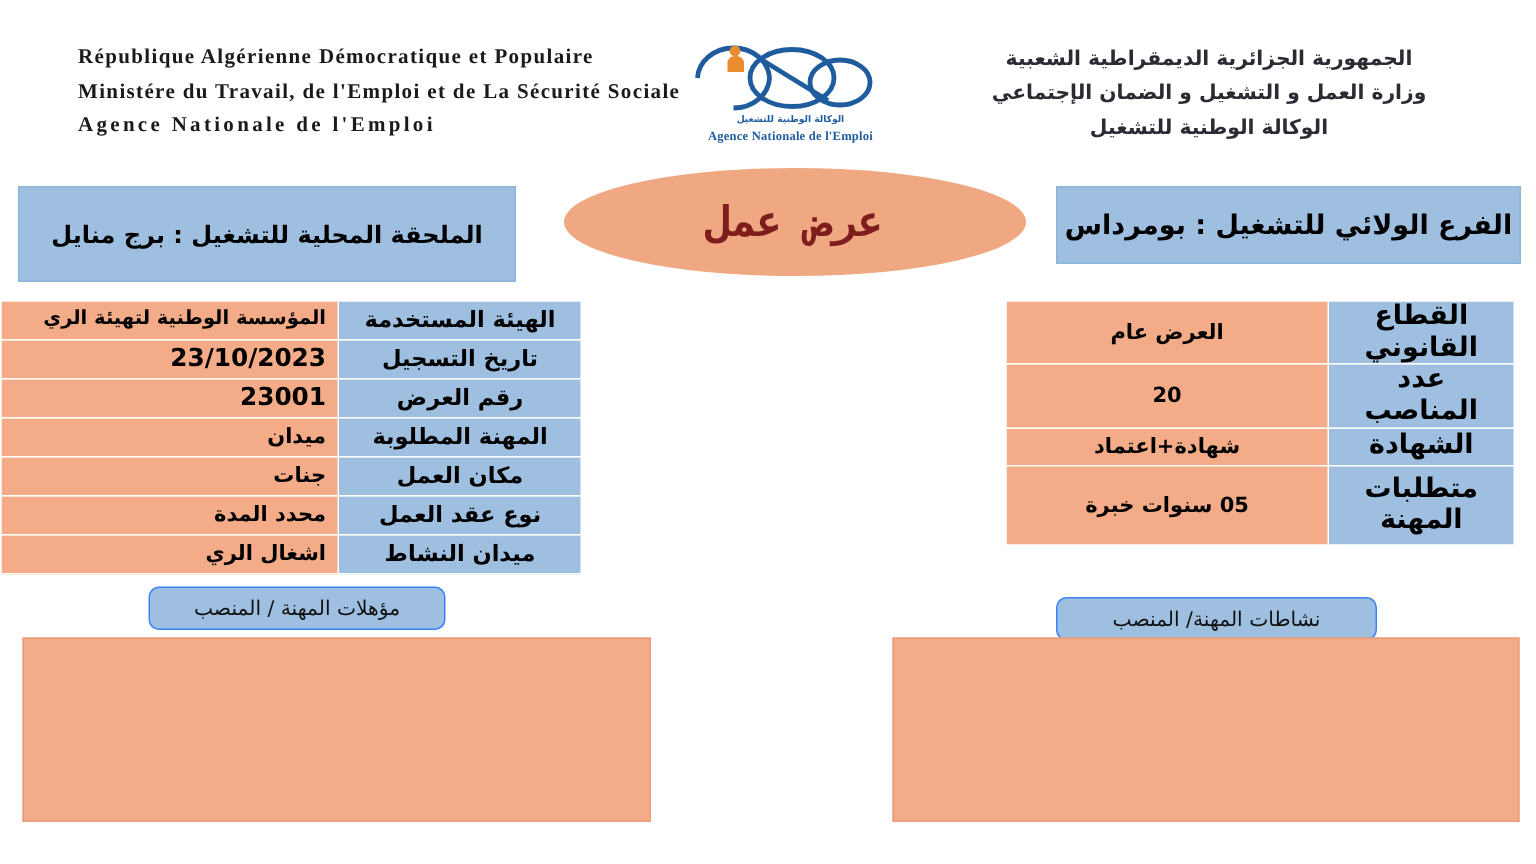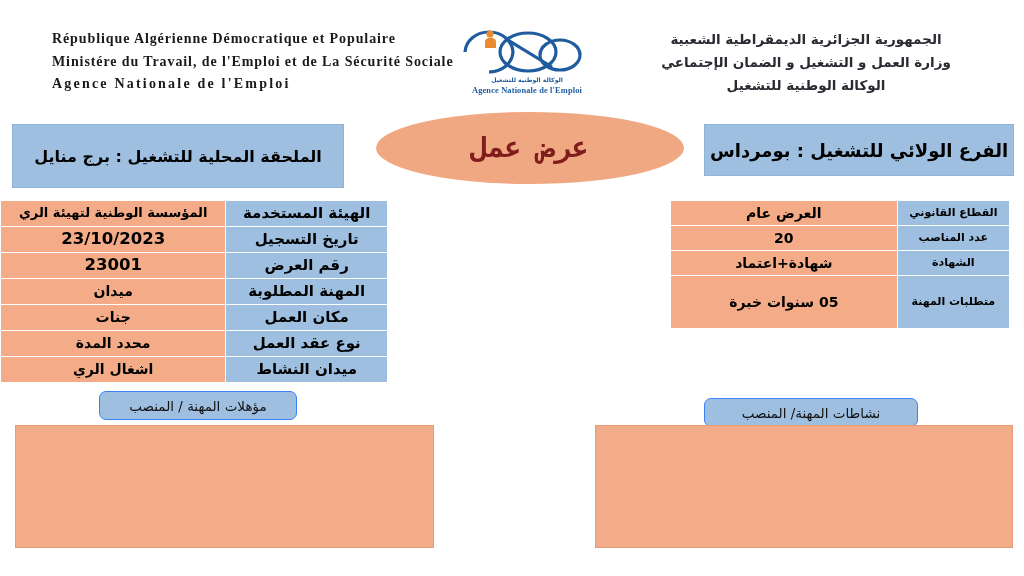--- a/index.html
+++ b/index.html
@@ -64,34 +64,34 @@
   }
 
   
   .tbl{position:absolute;direction:rtl;border-collapse:collapse;}
   .tbl td{
     padding:0 8px;height:24px;
     font-weight:bold;color:#000;
     border:1px solid #ffffff;
     vertical-align:middle;line-height:1.15;
   }
-  .tbl td.lbl{background:#9ebfe0;text-align:center;font-size:11px;}
+  .tbl td.lbl{background:#9ebfe0;text-align:center;font-size:18px;}
   .tbl td.val{background:#f3ac87;text-align:center;font-size:14px;}
 
   
   #tbl-left{right:14px;top:200px;width:340px;}
   #tbl-left td.lbl{width:148px;}
   #tbl-left td.val{width:192px;}
   #tbl-left tr.wide td.val{width:330px;height:52px;font-size:14px;}
   #tbl-left tr.wide td.lbl{height:52px;}
 
   
   #tbl-right{right:636px;top:200px;width:388px;}
   #tbl-right td.lbl{width:158px;font-size:15px;height:25px;}
-  #tbl-right td.val{width:230px;font-size:14px;height:25px;}
+  #tbl-right td.val{width:230px;font-size:14px;height:25px;text-align:right;}
   #tbl-right td.val.small{font-size:13px;}
   #tbl-right td.val.num{font-size:16.5px;}
 
   
   .pill{
     position:absolute;background:#9ebfe0;border:1px solid #3b82f6;
     border-radius:7px;display:flex;align-items:center;justify-content:center;
     font-size:13.5px;color:#111;direction:rtl;
   }
   #pill-qual{left:99px;top:391px;width:196px;height:27px;}

